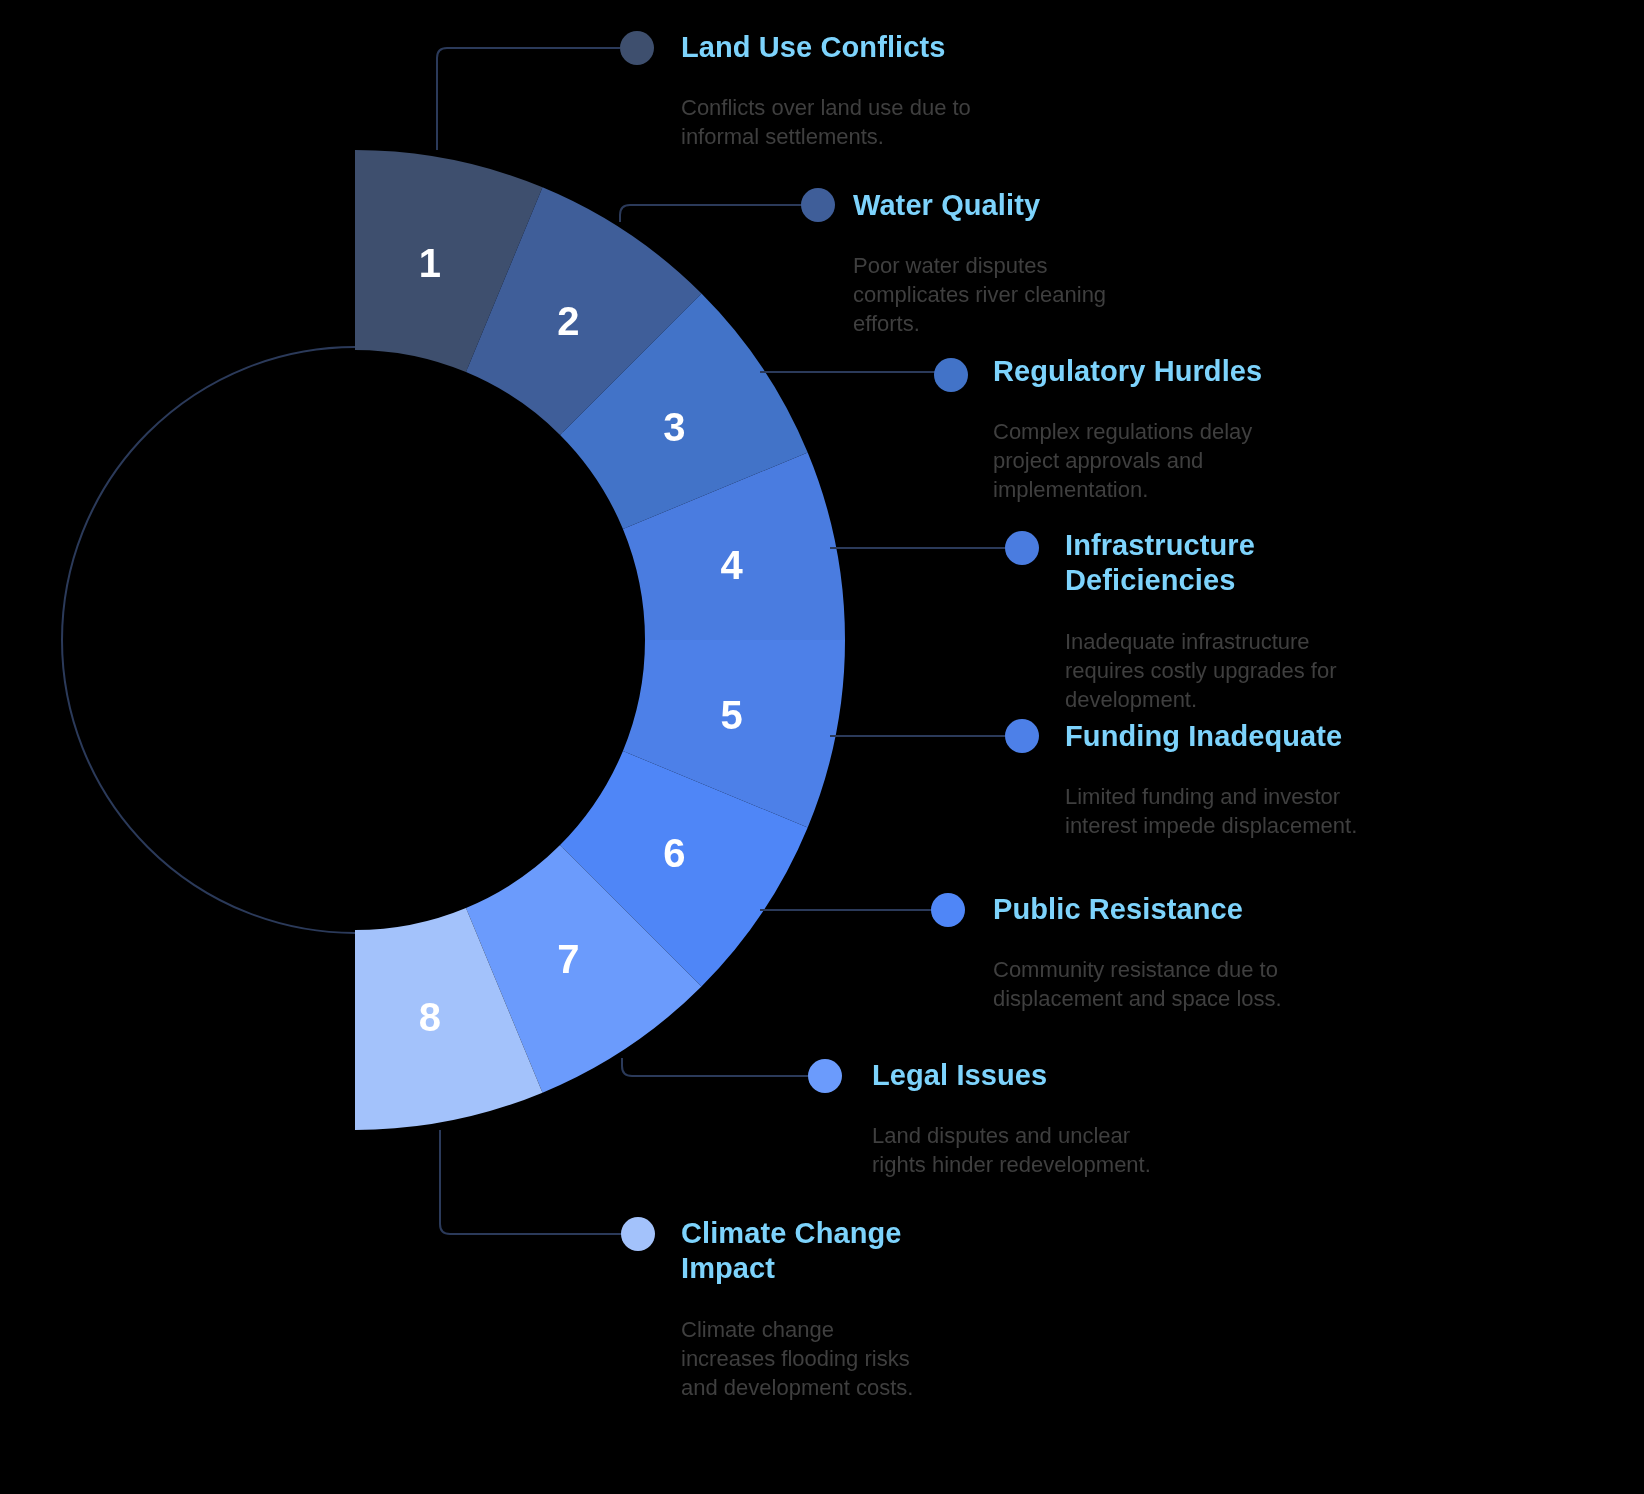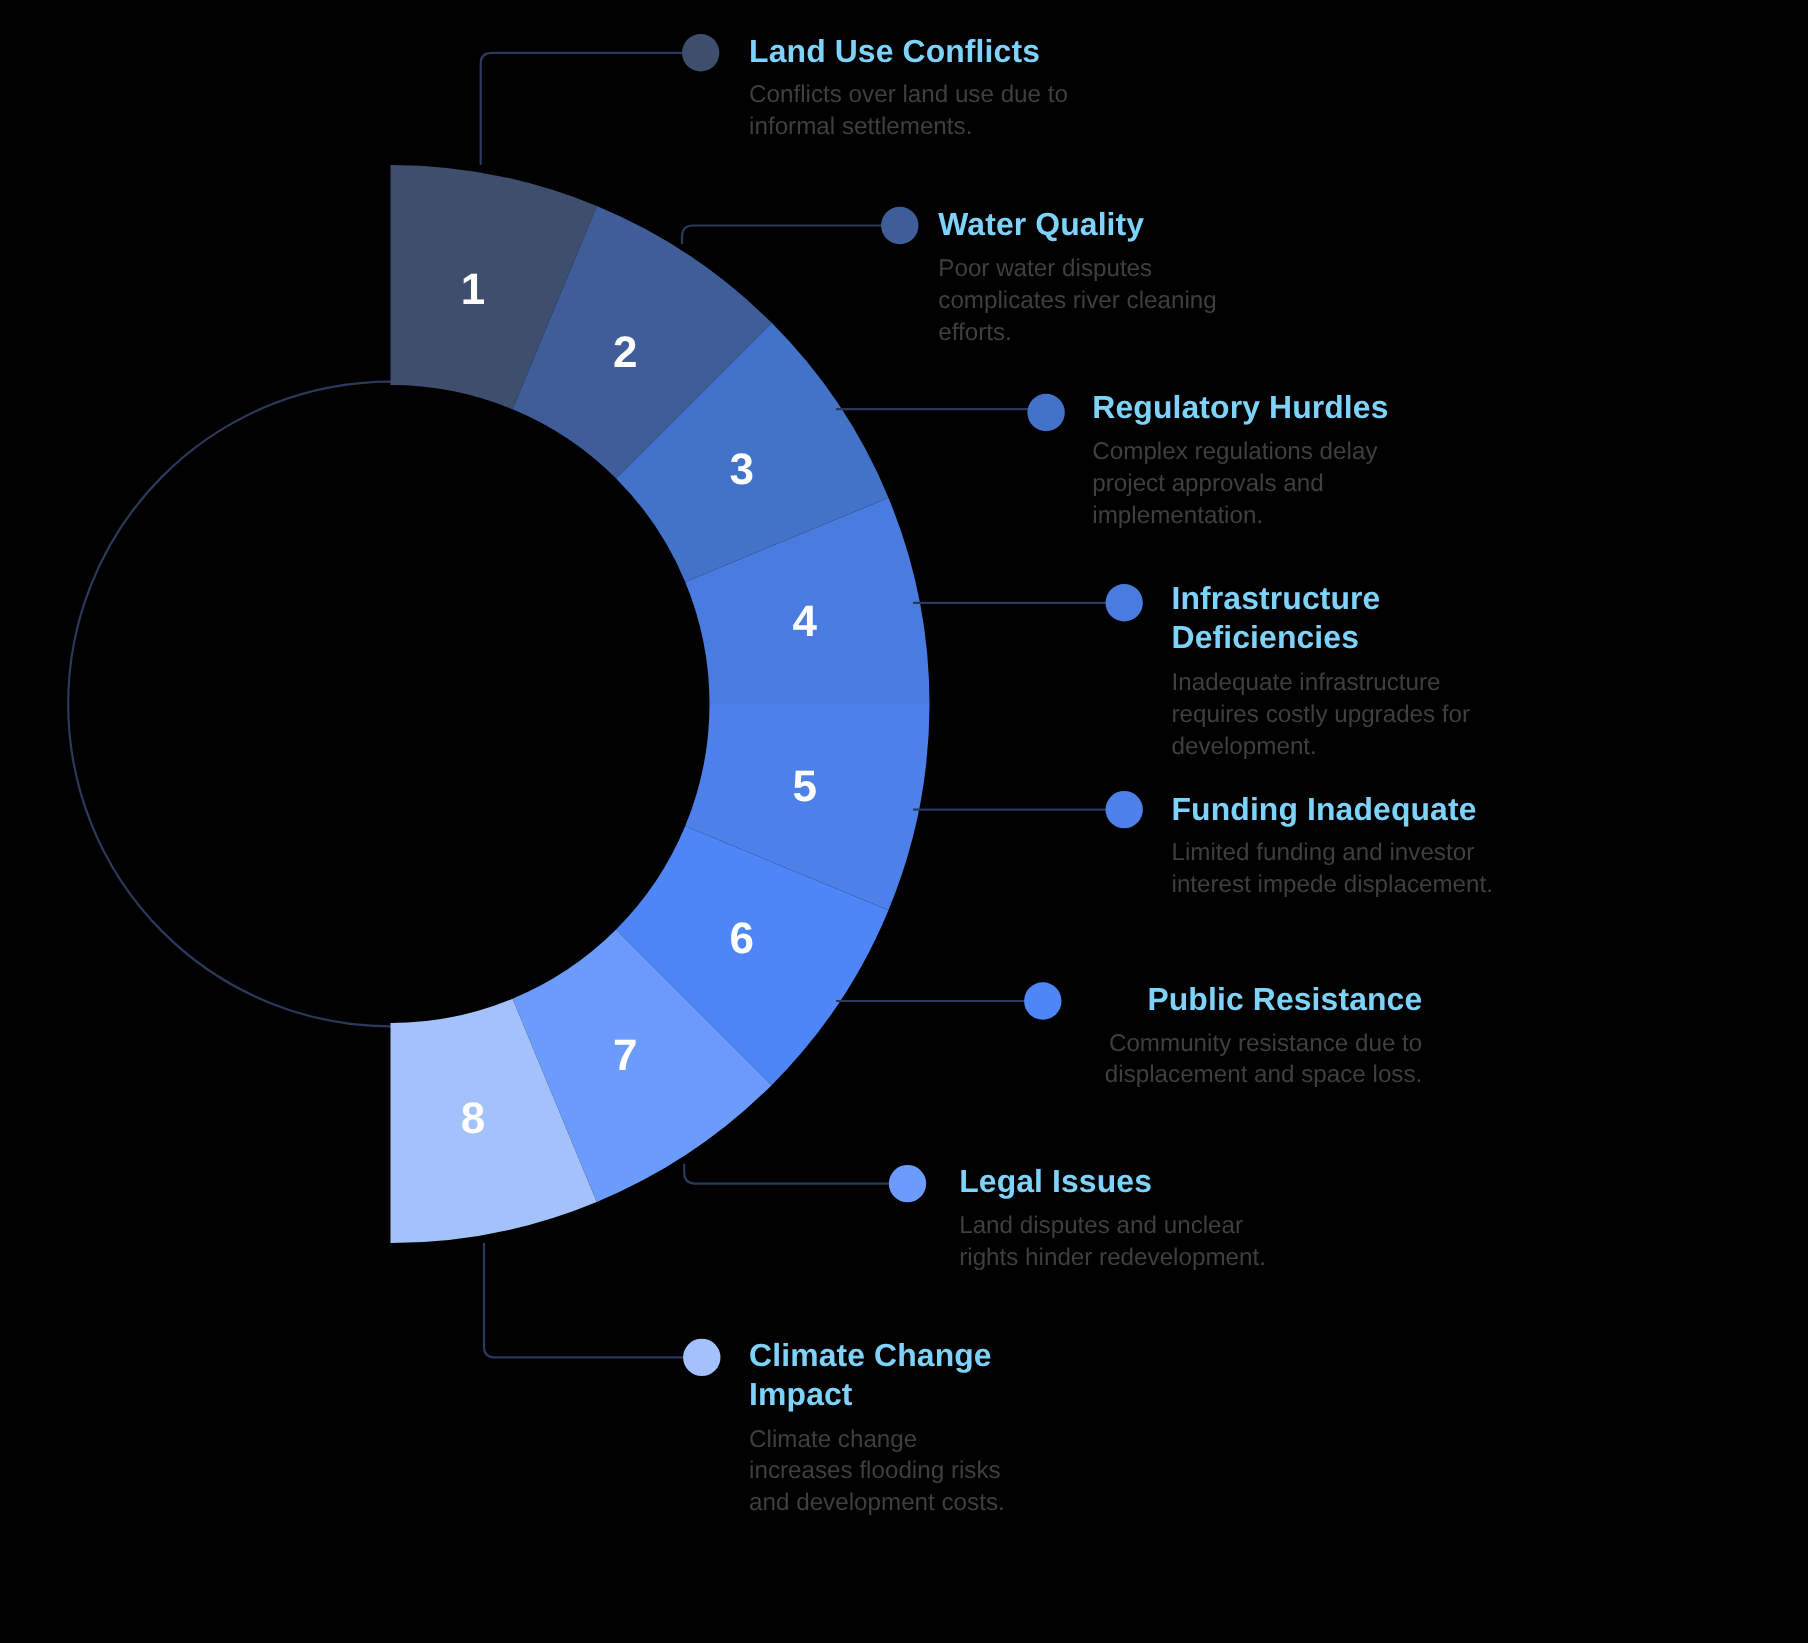--- a/index.html
+++ b/index.html
@@ -52,21 +52,21 @@
     line-height: 1.22;
     margin: 0;
     letter-spacing: 0.1px;
   }
   .label-desc {
     color: #3f3f3f;
     font-family: "Liberation Sans", sans-serif;
     font-size: 22px;
     font-weight: normal;
     line-height: 1.32;
-    margin: 6px 0 0 0;
+    margin: 28px 0 0 0;
   }
 </style>
 </head>
 <body>
 
 <div id="stage">
 
   <svg class="chart" viewBox="0 0 1644 1494">
 
     <circle cx="355" cy="640" r="293" fill="none" stroke="#2b3a5a" stroke-width="2"></circle>
@@ -134,21 +134,21 @@
   <div class="label-block" style="left:1065px; top:528px; width:290px;">
     <div class="label-title">Infrastructure Deficiencies</div>
     <div class="label-desc">Inadequate infrastructure requires costly upgrades for development.</div>
   </div>
 
   <div class="label-block" style="left:1065px; top:719px; width:300px;">
     <div class="label-title">Funding Inadequate</div>
     <div class="label-desc">Limited funding and investor interest impede displacement.</div>
   </div>
 
-  <div class="label-block" style="left:993px; top:892px; width:300px;text-align:right;">
+  <div class="label-block" style="left:993px; top:892px; width:300px;">
     <div class="label-title">Public Resistance</div>
     <div class="label-desc">Community resistance due to displacement and space loss.</div>
   </div>
 
   <div class="label-block" style="left:872px; top:1058px; width:290px;">
     <div class="label-title">Legal Issues</div>
     <div class="label-desc">Land disputes and unclear rights hinder redevelopment.</div>
   </div>
 
   <div class="label-block" style="left:681px; top:1216px; width:250px;">

